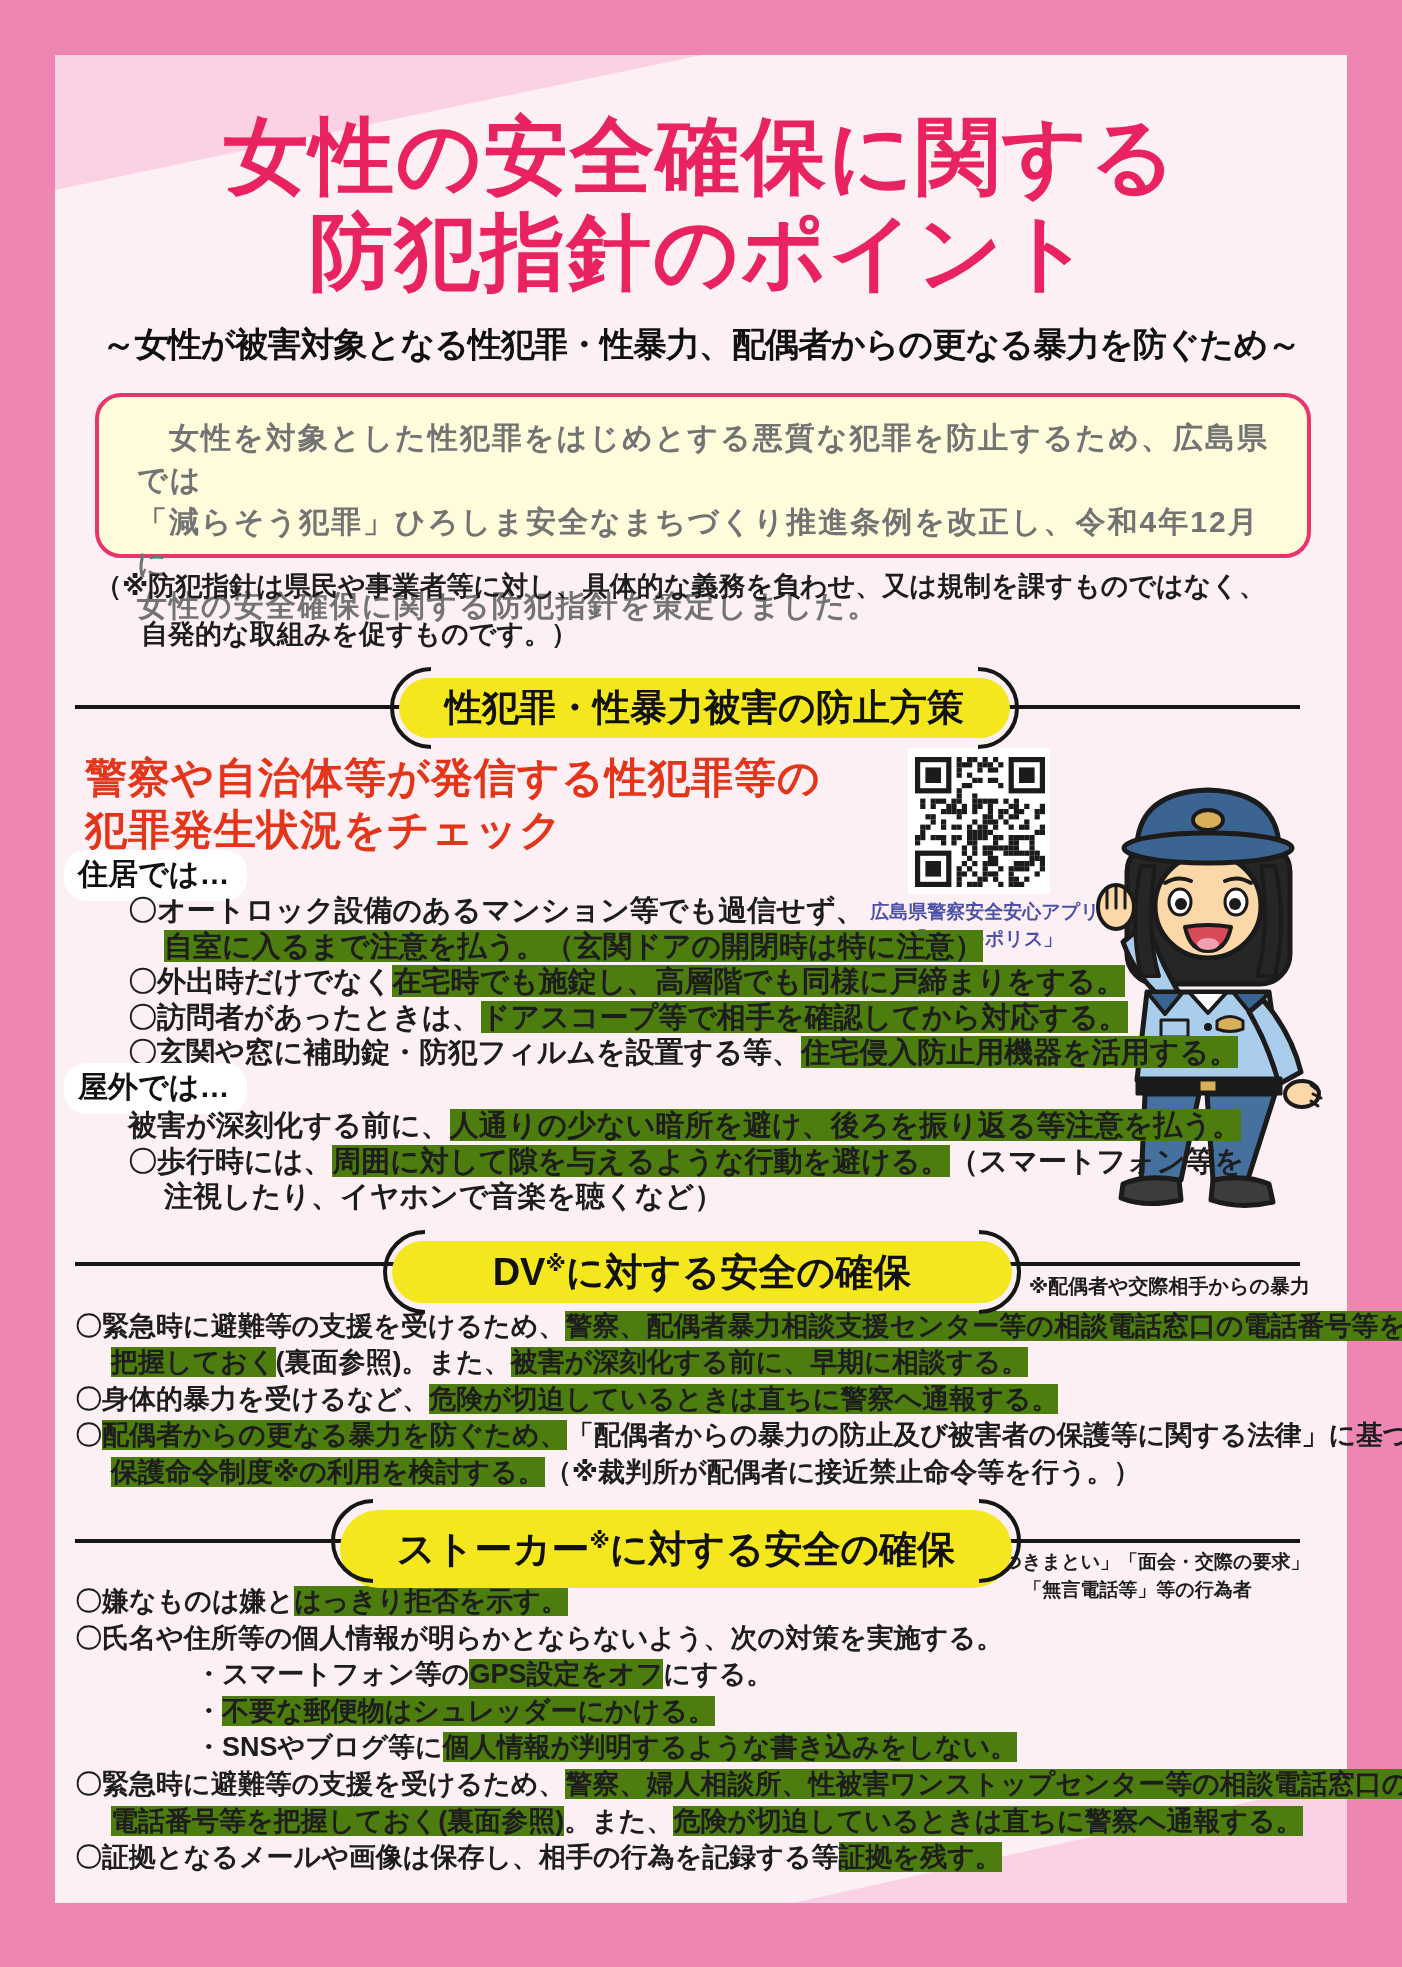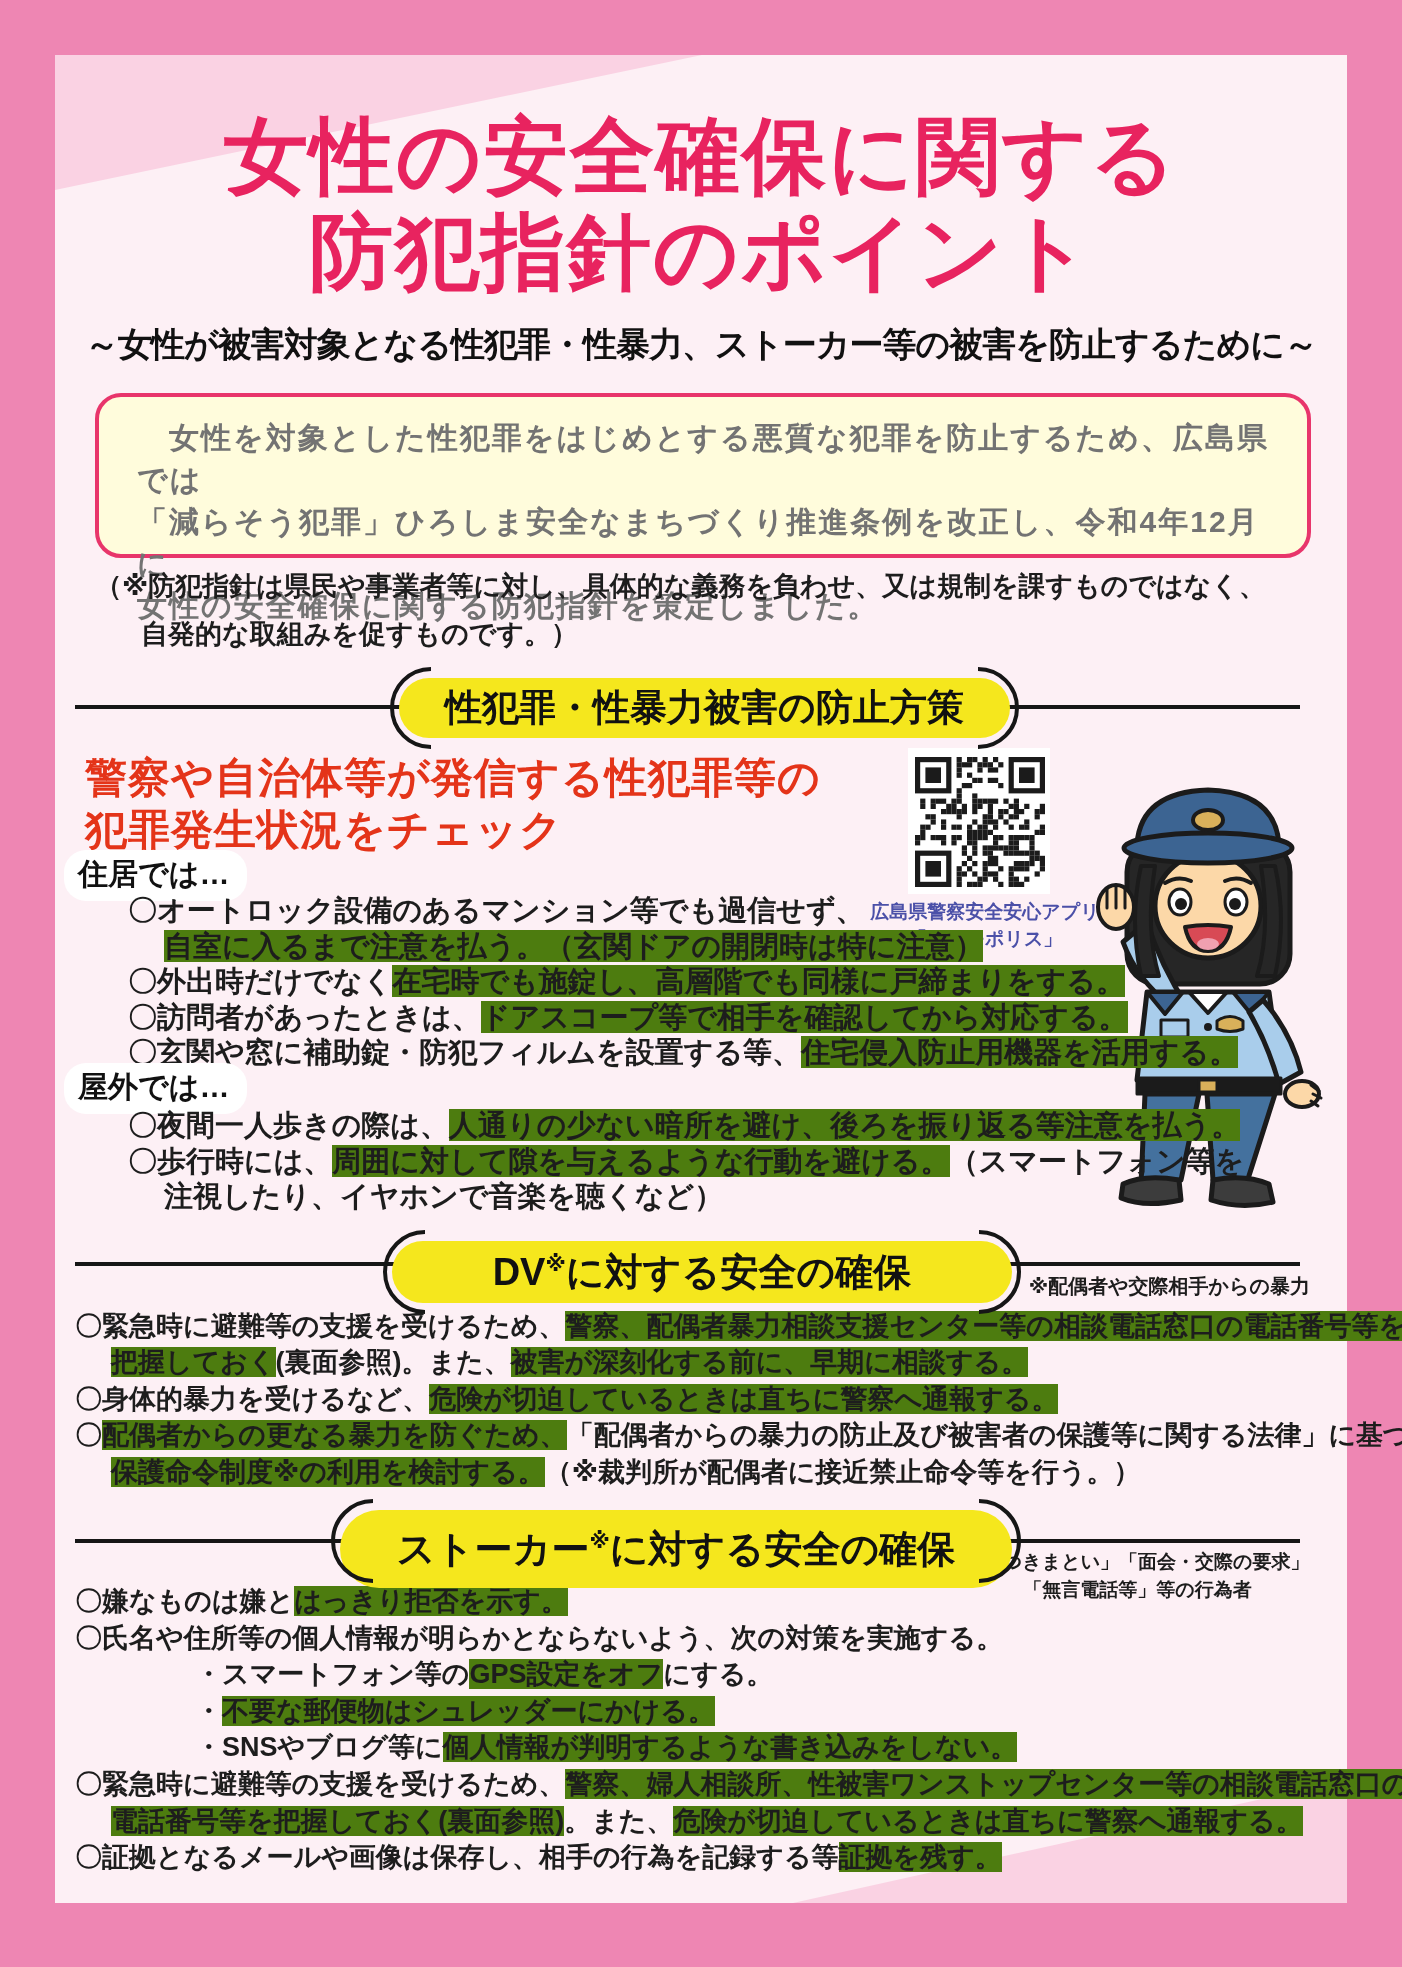--- a/index.html
+++ b/index.html
@@ -54,21 +54,21 @@
 
 <div class="page">
   <div class="panel"></div>
   <div class="tri-tl"></div>
   <div class="tri-br"></div>
 
   <div class="abs title">
     <div>女性の安全確保に関する</div>
     <div>防犯指針のポイント</div>
   </div>
-  <div class="abs subtitle">～女性が被害対象となる性犯罪・性暴力、ストーカー等の被害を防止するために～</div>
+  <div class="abs subtitle">～女性が被害対象となる性犯罪・性暴力、配偶者からの更なる暴力を防ぐため～</div>
 
   <div class="abs intro-box">
     <div>　女性を対象とした性犯罪をはじめとする悪質な犯罪を防止するため、広島県では</div>
     <div>「減らそう犯罪」ひろしま安全なまちづくり推進条例を改正し、令和4年12月に</div>
     <div>女性の安全確保に関する防犯指針を策定しました。</div>
   </div>
 
   <div class="abs note">
     <div>（※防犯指針は県民や事業者等に対し、具体的な義務を負わせ、又は規制を課すものではなく、</div>
     <div class="n2">自発的な取組みを促すものです。）</div>
@@ -366,21 +366,21 @@
   <div class="list list-s1" style="left:128px; top:893px;">
       <div class="line"><span>〇オートロック設備のあるマンション等でも過信せず、</span></div>
       <div class="line ind1"><span class="hl">自室に入るまで注意を払う。（玄関ドアの開閉時は特に注意）</span></div>
       <div class="line"><span>〇外出時だけでなく</span><span class="hl">在宅時でも施錠し、高層階でも同様に戸締まりをする。</span></div>
       <div class="line"><span>〇訪問者があったときは、</span><span class="hl">ドアスコープ等で相手を確認してから対応する。</span></div>
       <div class="line"><span>〇玄関や窓に補助錠・防犯フィルムを設置する等、</span><span class="hl">住宅侵入防止用機器を活用する。</span></div>
     </div>
 
   <div class="zone-label" style="left:64px; top:1063px;">屋外では…</div>
   <div class="list list-s1" style="left:128px; top:1108px;">
-      <div class="line"><span>〇夜間一人歩きの際は、</span><span class="hl">人通りの少ない暗所を避け、後ろを振り返る等注意を払う。</span></div>
+      <div class="line"><span>被害が深刻化する前に、</span><span class="hl">人通りの少ない暗所を避け、後ろを振り返る等注意を払う。</span></div>
       <div class="line"><span>〇歩行時には、</span><span class="hl">周囲に対して隙を与えるような行動を避ける。</span><span>（スマートフォン等を</span></div>
       <div class="line ind1"><span>注視したり、イヤホンで音楽を聴くなど）</span></div>
     </div>
 
   <div class="rule" style="left:75px; top:1262px; width:1225px;"></div>
   <div class="pill" style="left:392px; top:1232px; width:620px; height:62px; font-size:38px;margin-top:9px;">
     <svg class="caps" width="644" height="80" viewBox="0 0 644 80">
       <path d="M45,0 A40,40 0 0,0 45,80" fill="none" stroke="#161616" stroke-width="4"></path>
       <path d="M599,0 A40,40 0 0,1 599,80" fill="none" stroke="#161616" stroke-width="4"></path>
     </svg>

